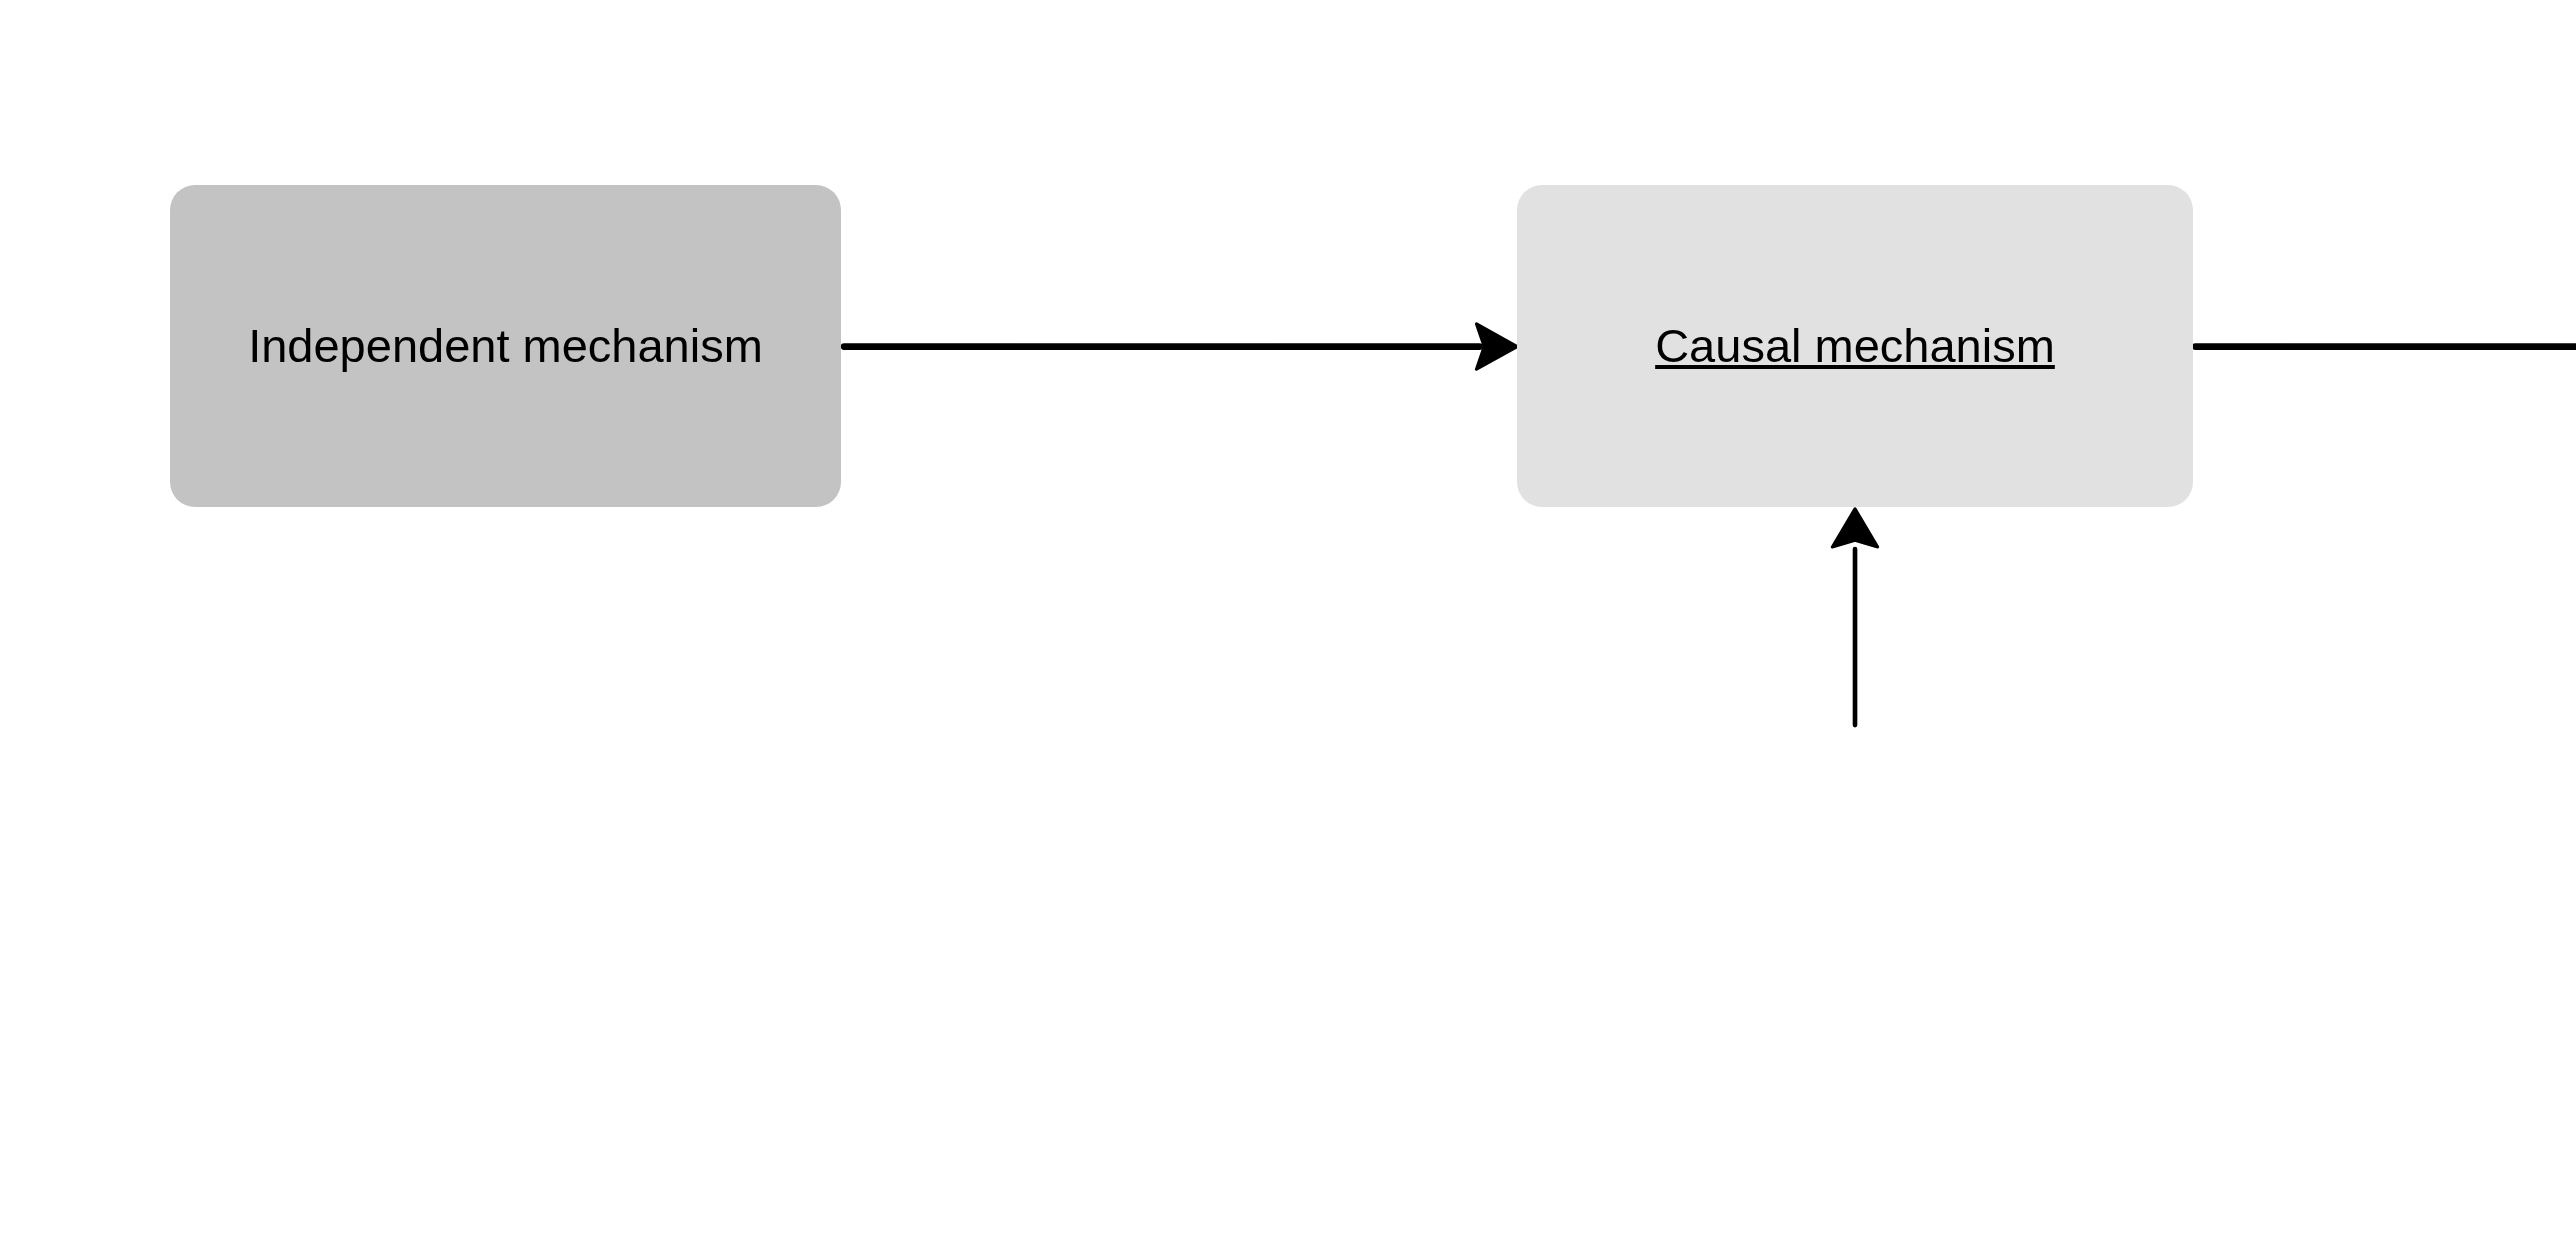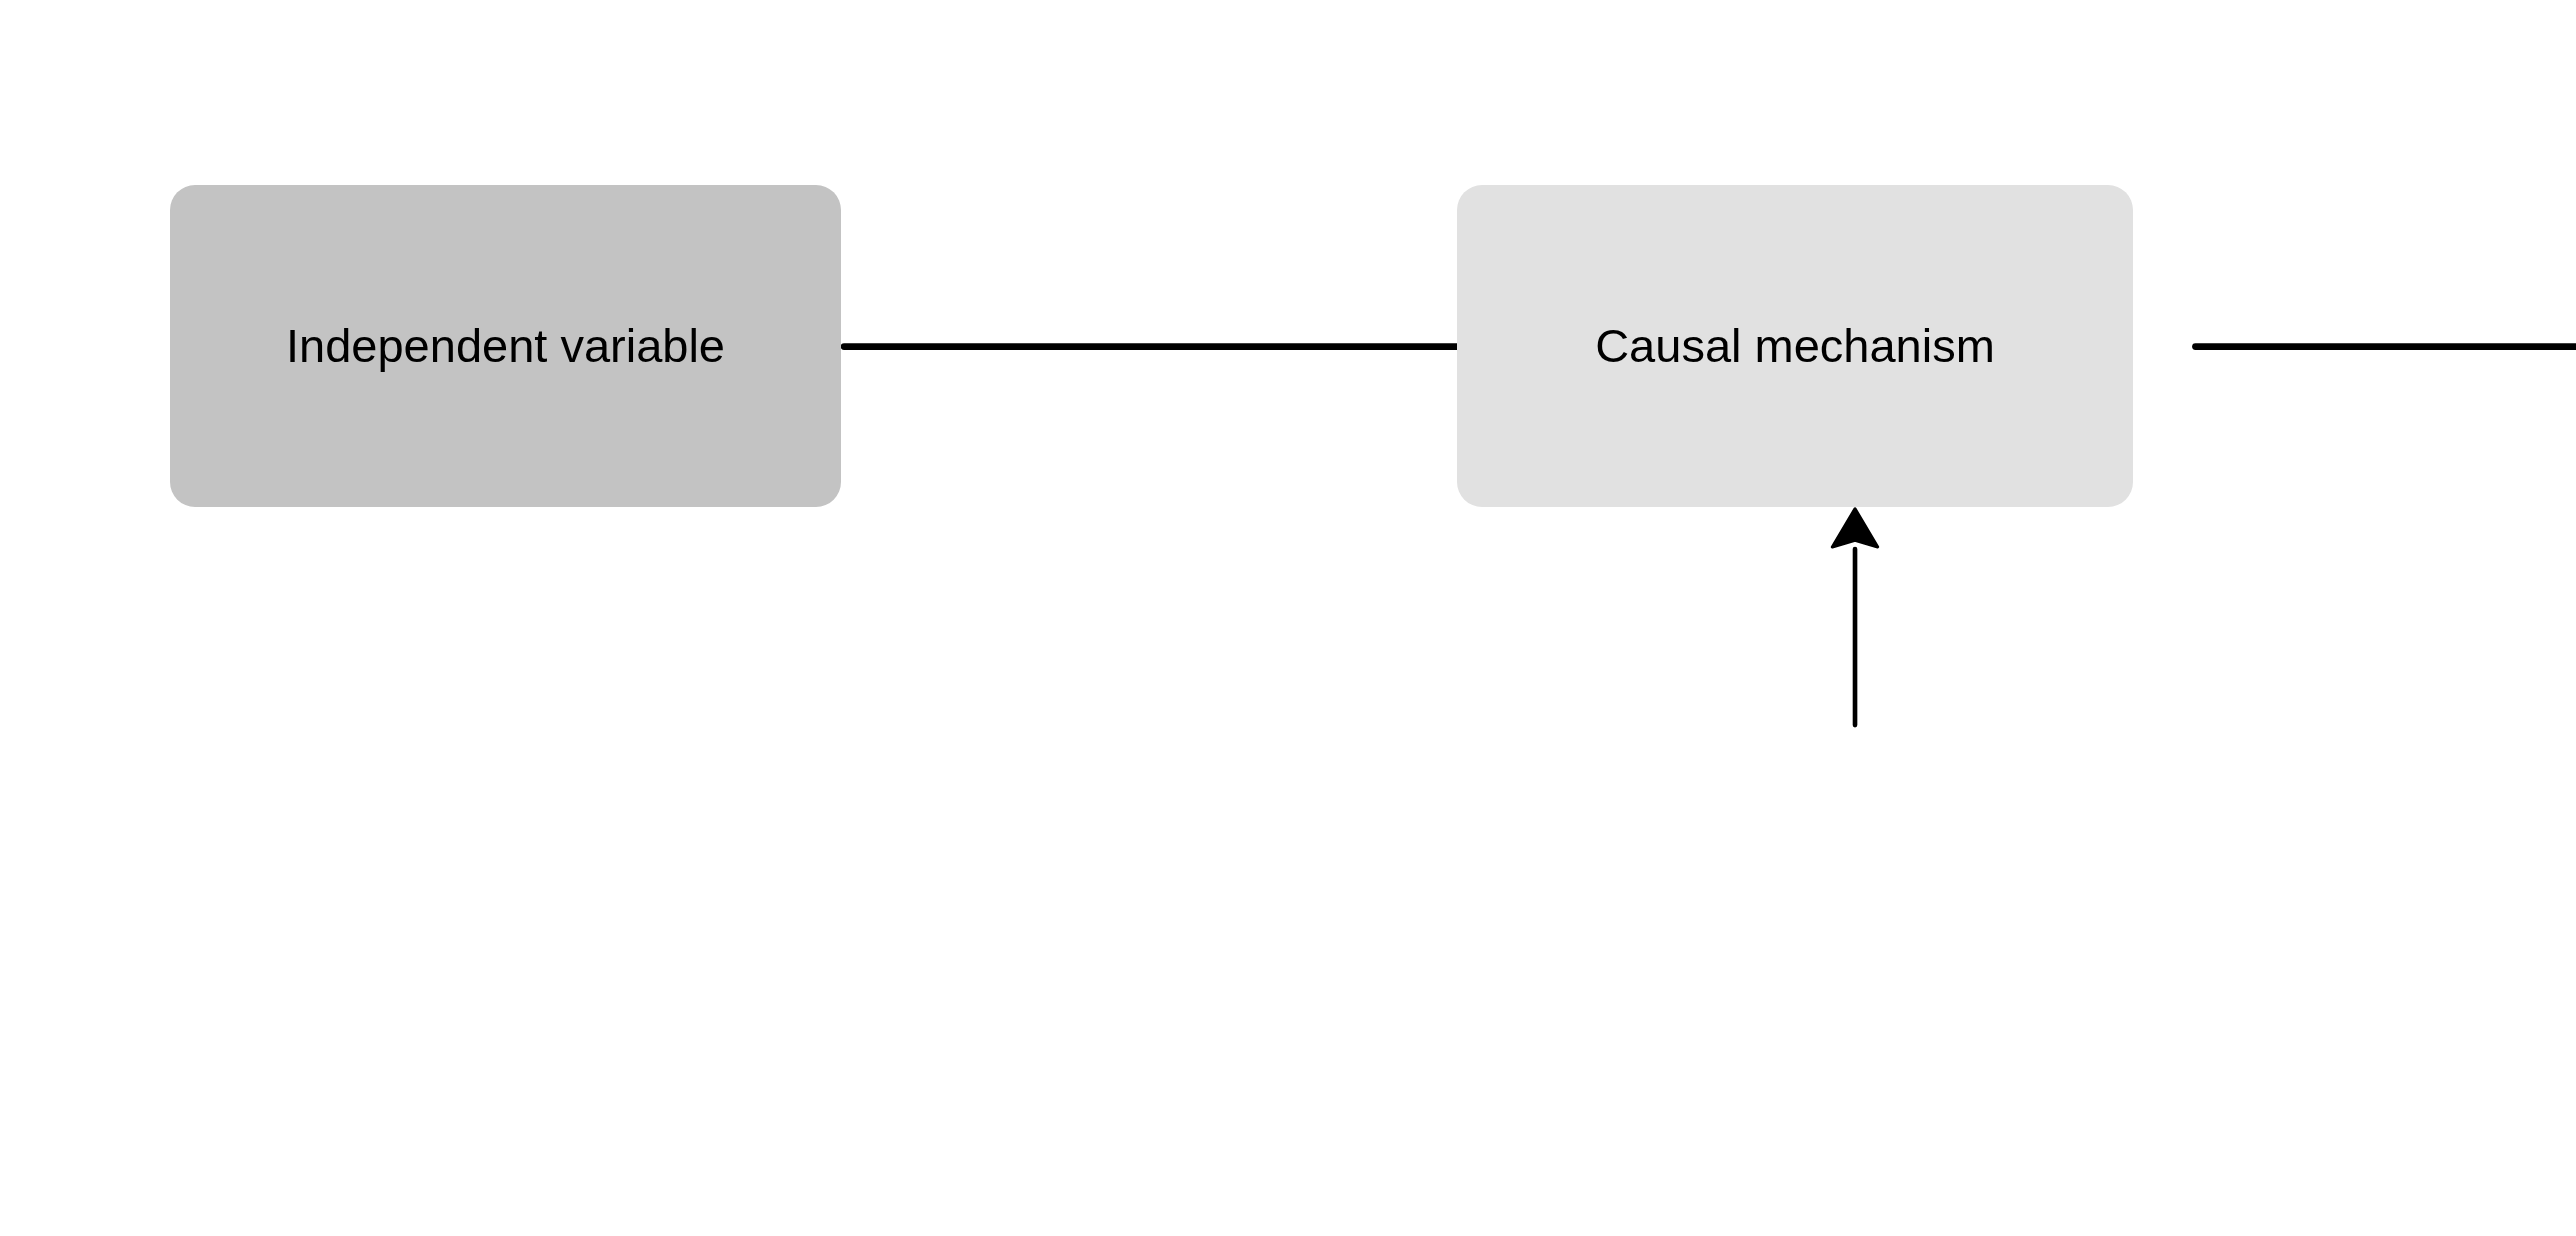--- a/index.html
+++ b/index.html
@@ -34,21 +34,21 @@
   .node--highlight { background: #e1e1e1; }
   .node__label {
     font-size: 47px;
     line-height: 1.2;
     color: #000000;
     letter-spacing: 0px;
     white-space: nowrap;
   }
   
   .node--independent { left: 170px;  top: 185px;  width: 671px; height: 322px; }
-  .node--causal      { left: 1457px; top: 185px;  width: 676px; height: 322px; }
+  .node--causal      { left: 1517px; top: 185px;  width: 676px; height: 322px; text-decoration: underline; }
   .node--moderator   { left: 1517px; top: 727px; width: 676px; height: 319px; }
 </style>
 </head>
 <body>
 
 <div class="canvas">
 
   <svg class="edges-layer" viewBox="0 0 7200 2400" xmlns="http://www.w3.org/2000/svg">
 
     <g stroke="#000000" fill="#000000" stroke-linecap="round" stroke-linejoin="round">
@@ -61,21 +61,21 @@
       <path d="M 5565,673 L 5486,629 L 5501,673 L 5486,717 Z" stroke-width="6"></path>
     </g>
 
     <g stroke="#000000" fill="#000000" stroke-linecap="round" stroke-linejoin="round">
       <line x1="3601" y1="1408" x2="3601" y2="1066" stroke-width="9"></line>
       <path d="M 3601,988 L 3557,1062 L 3601,1049 L 3645,1062 Z" stroke-width="6"></path>
     </g>
   </svg>
 
   <div class="node node--primary node--independent">
-    <span class="node__label">Independent variable</span>
+    <span class="node__label">Independent mechanism</span>
   </div>
 
   <div class="node node--highlight node--causal">
     <span class="node__label">Causal mechanism</span>
   </div>
 
 
 </div>
 
 

